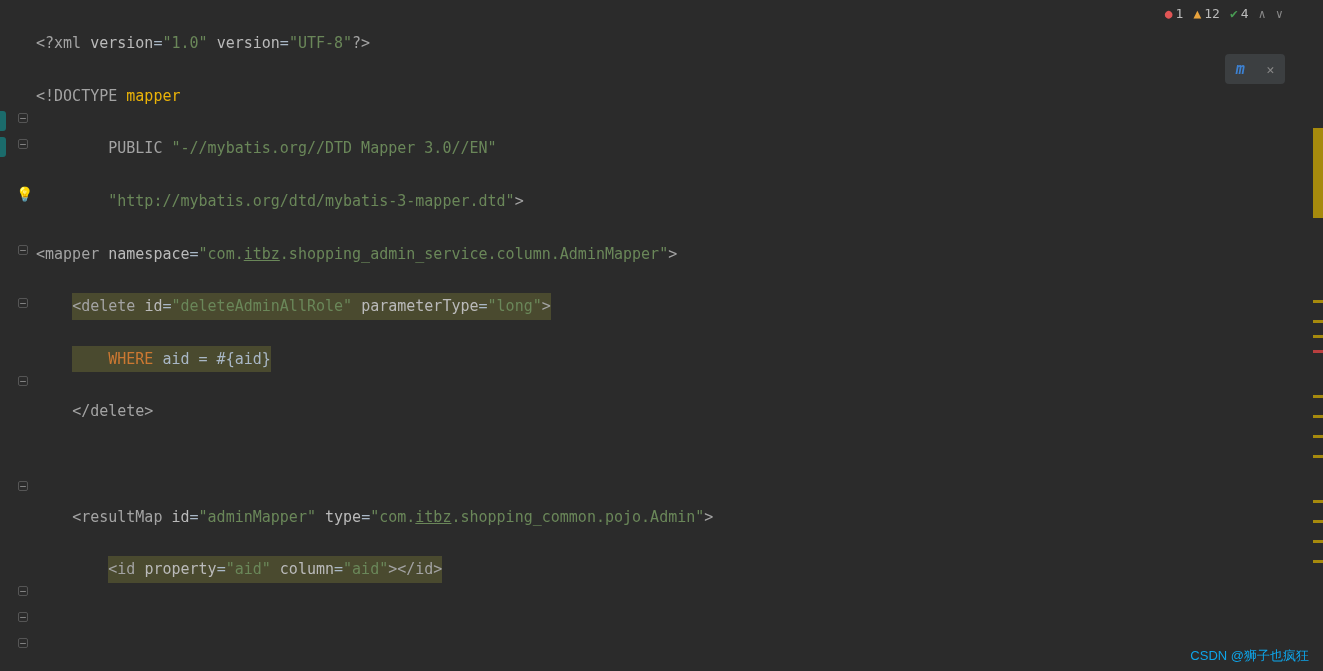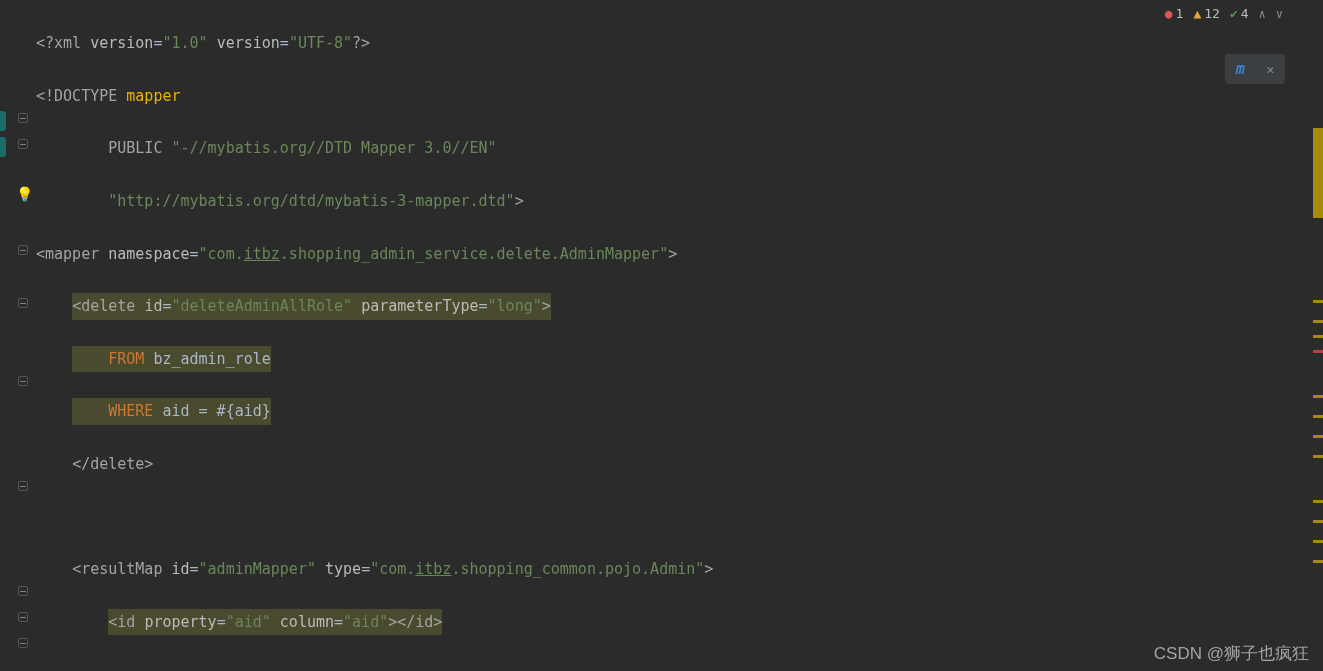--- a/index.html
+++ b/index.html
@@ -108,22 +108,22 @@
 .mark.red { background: #b93f3f; }
 .mark-wide { position: absolute; right: 0; width: 10px; }
 .mark-wide.y1 { background: #a68a0d; }
 
 .edge-mark { position: absolute; left: 0; width: 6px; height: 20px; background: #1b6b6b; border-radius: 0 3px 3px 0; }
 
 .watermark {
   position: absolute;
   bottom: 6px;
   right: 14px;
-  color: #a3a3a3;
-  font-size: 17px;
+  color: #0ea5e9;
+  font-size: 13px;
   font-family: sans-serif;
 }
 </style>
 </head>
 <body>
 
 <div class="editor">
   <div class="gutter">
     <div class="edge-mark" style="top:111px"></div>
     <div class="edge-mark" style="top:137px"></div>
@@ -155,23 +155,22 @@
     <div class="gutter-icon" style="top:638px">
         <div class="fold-minus">−</div>
       </div>
   </div>
 
   <div class="code">
 <div class="line"><span class="c-tag">&lt;?xml</span> <span class="c-attr">version</span><span class="c-op">=</span><span class="c-str">"1.0"</span> <span class="c-attr">version</span><span class="c-op">=</span><span class="c-str">"UTF-8"</span><span class="c-tag">?&gt;</span></div>
 <div class="line"><span class="c-tag">&lt;!DOCTYPE</span> <span class="c-txt">mapper</span></div>
 <div class="line">        <span class="c-tag">PUBLIC</span> <span class="c-str">"-//mybatis.org//DTD Mapper 3.0//EN"</span></div>
 <div class="line">        <span class="c-str">"http://mybatis.org/dtd/mybatis-3-mapper.dtd"</span><span class="c-tag">&gt;</span></div>
-<div class="line"><span class="c-tag">&lt;mapper</span> <span class="c-attr">namespace</span><span class="c-op">=</span><span class="c-str">"com.</span><span class="c-str underline">itbz</span><span class="c-str">.shopping_admin_service.delete.AdminMapper"</span><span class="c-tag">&gt;</span></div>
+<div class="line"><span class="c-tag">&lt;mapper</span> <span class="c-attr">namespace</span><span class="c-op">=</span><span class="c-str">"com.</span><span class="c-str underline">itbz</span><span class="c-str">.shopping_admin_service.column.AdminMapper"</span><span class="c-tag">&gt;</span></div>
 <div class="line">    <span class="hl-bg"><span class="c-tag">&lt;delete</span> <span class="c-attr">id</span><span class="c-op">=</span><span class="c-str">"deleteAdminAllRole"</span> <span class="c-attr">parameterType</span><span class="c-op">=</span><span class="c-str">"long"</span><span class="c-tag">&gt;</span></span></div>
-<div class="line">    <span class="hl-bg">    <span class="c-kw">FROM</span> <span class="c-id">bz_admin_role</span></span></div>
 <div class="line">    <span class="hl-bg">    <span class="c-kw">WHERE</span> <span class="c-id">aid = #{aid}</span></span></div>
 <div class="line">    <span class="c-tag">&lt;/delete&gt;</span></div>
 <div class="line"></div>
 <div class="line">    <span class="c-tag">&lt;resultMap</span> <span class="c-attr">id</span><span class="c-op">=</span><span class="c-str">"adminMapper"</span> <span class="c-attr">type</span><span class="c-op">=</span><span class="c-str">"com.</span><span class="c-str underline">itbz</span><span class="c-str">.shopping_common.pojo.Admin"</span><span class="c-tag">&gt;</span></div>
 <div class="line">        <span class="hl-bg"><span class="c-tag">&lt;id</span> <span class="c-attr">property</span><span class="c-op">=</span><span class="c-str">"aid"</span> <span class="c-attr">column</span><span class="c-op">=</span><span class="c-str">"aid"</span><span class="c-tag">&gt;</span><span class="c-tag">&lt;/id&gt;</span></span></div>
 
 
 
 
 

